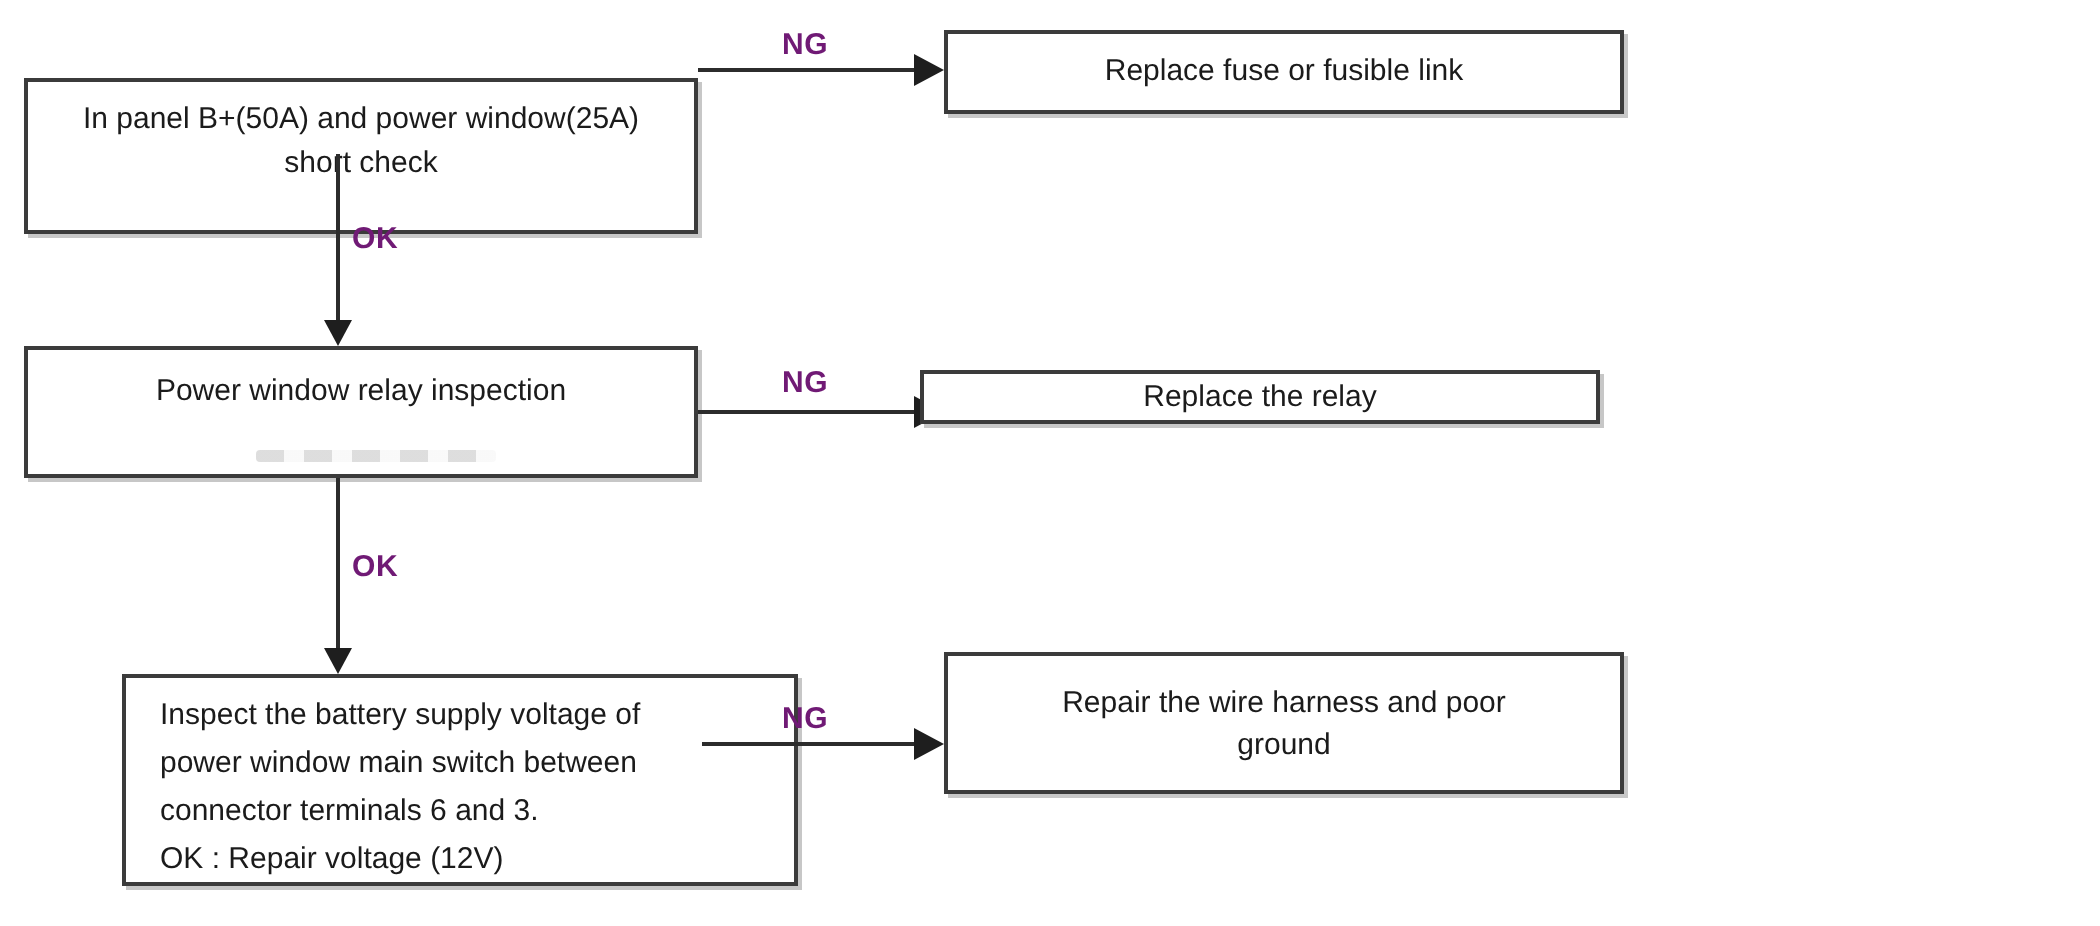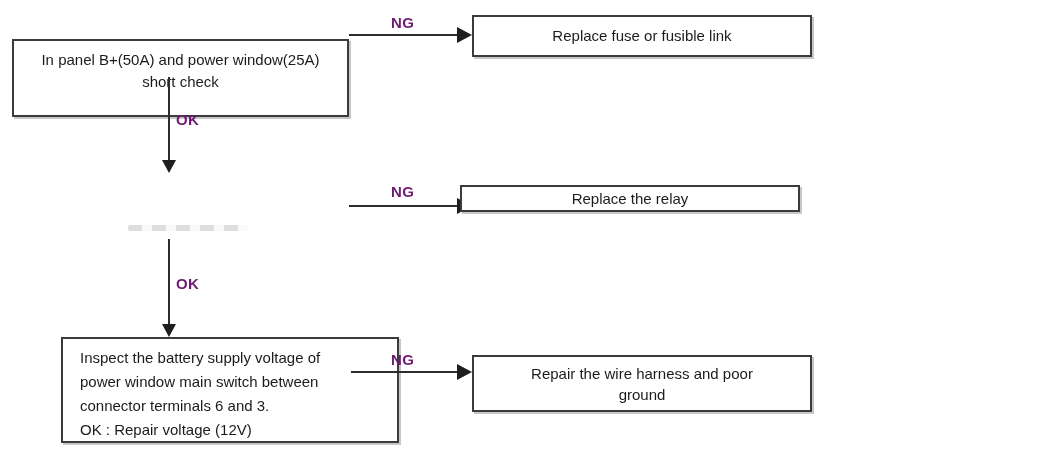--- a/index.html
+++ b/index.html
@@ -31,21 +31,21 @@
     display: flex;
     flex-direction: column;
     justify-content: center;
   }
   
   #box-short-check   { left: 12px;  top: 15px;  width: 337px; height: 78px; padding-top: 8px;  line-height: 22px; margin-top: 24px; }
   #box-replace-fuse  { left: 472px; top: 15px;  width: 340px; height: 42px; line-height: 20px; }
   #box-relay-inspect { left: 12px;  top: 173px; width: 337px; height: 66px; padding-top: 11px; line-height: 20px; }
   #box-replace-relay { left: 460px; top: 185px; width: 340px; height: 27px; line-height: 20px; }
   #box-battery-volt  { left: 13px;  top: 337px; width: 338px; height: 106px; padding: 7px 16px 0 17px; line-height: 24px; text-align: left; margin-left: 48px; }
-  #box-repair-ground { left: 472px; top: 355px; width: 340px; height: 57px; line-height: 21px; }
+  #box-repair-ground { left: 472px; top: 326px; width: 340px; height: 71px; line-height: 21px; }
 
   
   .hline, .vline { position: absolute; background: #2c2c2c; }
   .hline { height: 2px; }
   .vline { width: 2px; }
   #ng-line-1 { left: 349px; top: 34px;  width: 108px; }
   #ng-line-2 { left: 349px; top: 205px; width: 108px; }
   #ng-line-3 { left: 351px; top: 371px; width: 106px; }
   #ok-line-1 { left: 168px; top: 77px;  height: 83px; }
   #ok-line-2 { left: 168px; top: 239px; height: 85px; }
@@ -108,20 +108,23 @@
   <div class="head-right" id="ng-head-1"></div>
 
   <div class="node flex-center center-text" id="box-replace-fuse">
     <span class="line">Replace fuse or fusible link</span>
   </div>
 
   <span class="edge-label" id="ok-label-1">OK</span>
   <div class="vline" id="ok-line-1"></div>
   <div class="head-down" id="ok-head-1"></div>
 
+  <div class="node center-text" id="box-relay-inspect">
+    <span class="line">Power window relay inspection</span>
+  </div>
   <div class="ghost-artifact"></div>
 
   <span class="edge-label" id="ng-label-2">NG</span>
   <div class="hline" id="ng-line-2"></div>
   <div class="head-right" id="ng-head-2"></div>
 
   <div class="node flex-center center-text" id="box-replace-relay">
     <span class="line">Replace the relay</span>
   </div>
 

